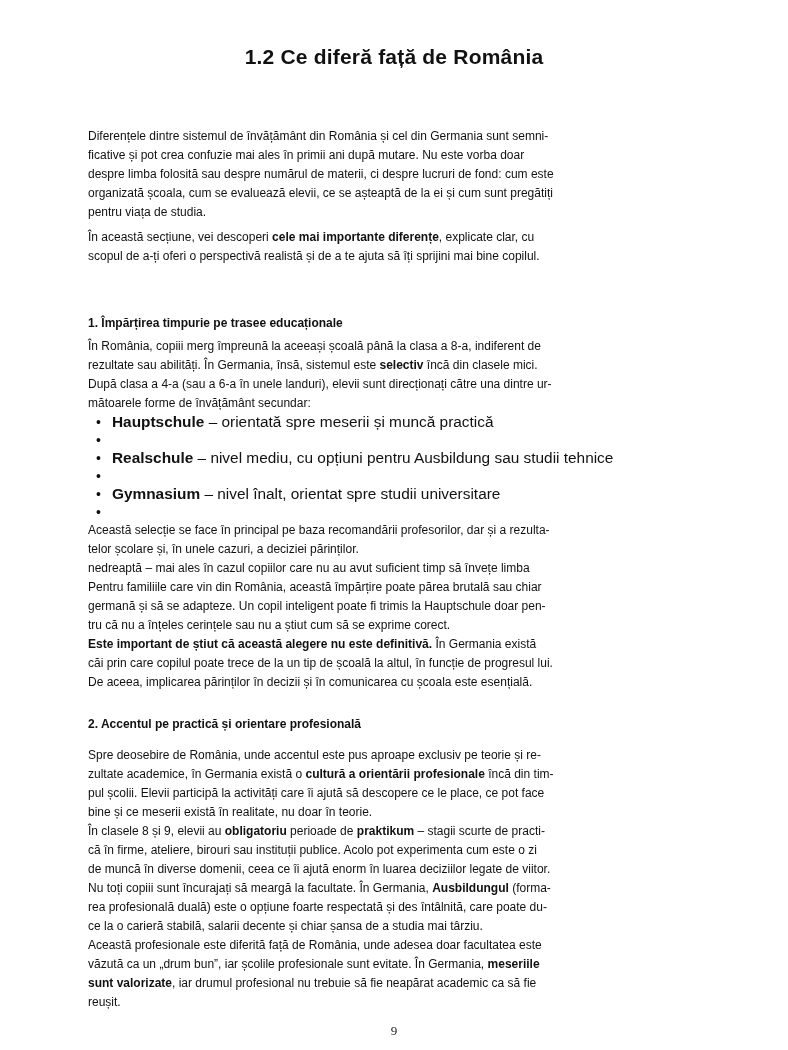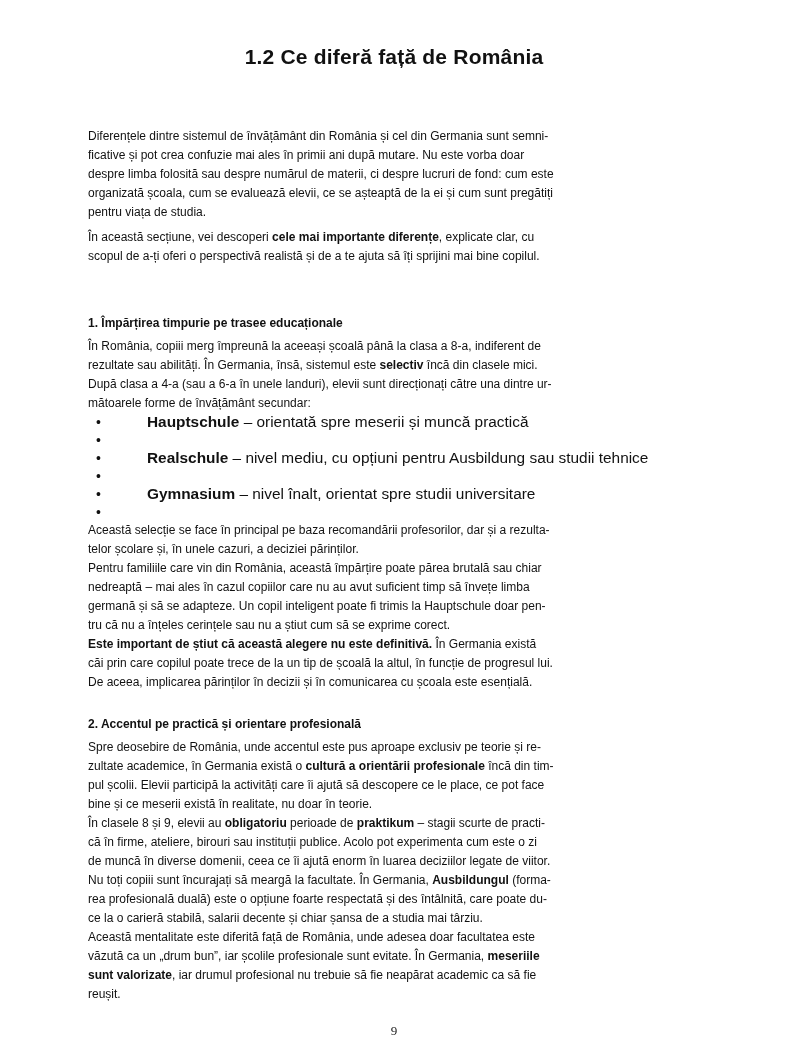--- a/index.html
+++ b/index.html
@@ -36,36 +36,36 @@
     white-space: nowrap;
   }
   #intro-para2 { margin-top: 6px; }
   .section-heading {
     font-size: 12px;
     font-weight: 700;
     margin: 0;
     white-space: nowrap;
   }
   #section1-heading { margin-top: 50px; margin-bottom: 7px; }
-  #section2-heading { margin-top: 25px; margin-bottom: 7px; }
+  #section2-heading { margin-top: 25px; margin-bottom: 15px; }
   .bullets { margin: 0; }
   .bullet-row {
     display: flex;
     align-items: baseline;
     line-height: 18px;
     min-height: 18px;
     font-size: 15.4px;
   }
   .bullet-marker {
     flex: 0 0 24px;
     padding-left: 8px;
     box-sizing: border-box;
     font-size: 14px;
   }
-  .bullet-text { white-space: nowrap; margin-left: 35px; }
+  .bullet-text { white-space: nowrap; }
   b { font-weight: 700; }
   .page-number {
     position: absolute;
     left: 0;
     top: 1023px;
     width: 788px;
     text-align: center;
     font-family: "Liberation Serif", serif;
     font-size: 13px;
     color: #222222;
@@ -126,22 +126,22 @@
         <span class="bullet-text"></span>
       </div>
     </div>
 
   <div class="para">
       <div class="line">Această selecție se face în principal pe baza recomandării profesorilor, dar și a rezulta-</div>
       <div class="line">telor școlare și, în unele cazuri, a deciziei părinților.</div>
     </div>
 
   <div class="para">
+      <div class="line">nedreaptă – mai ales în cazul copiilor care nu au avut suficient timp să învețe limba</div>
       <div class="line">Pentru familiile care vin din România, această împărțire poate părea brutală sau chiar</div>
-      <div class="line">nedreaptă – mai ales în cazul copiilor care nu au avut suficient timp să învețe limba</div>
       <div class="line">germană și să se adapteze. Un copil inteligent poate fi trimis la Hauptschule doar pen-</div>
       <div class="line">tru că nu a înțeles cerințele sau nu a știut cum să se exprime corect.</div>
     </div>
 
   <div class="para">
       <div class="line"><b>Este important de știut că această alegere nu este definitivă.</b> În Germania există</div>
       <div class="line">căi prin care copilul poate trece de la un tip de școală la altul, în funcție de progresul lui.</div>
       <div class="line">De aceea, implicarea părinților în decizii și în comunicarea cu școala este esențială.</div>
     </div>
 
@@ -160,21 +160,21 @@
       <div class="line">de muncă în diverse domenii, ceea ce îi ajută enorm în luarea deciziilor legate de viitor.</div>
     </div>
 
   <div class="para">
       <div class="line">Nu toți copiii sunt încurajați să meargă la facultate. În Germania, <b>Ausbildungul</b> (forma-</div>
       <div class="line">rea profesională duală) este o opțiune foarte respectată și des întâlnită, care poate du-</div>
       <div class="line">ce la o carieră stabilă, salarii decente și chiar șansa de a studia mai târziu.</div>
     </div>
 
   <div class="para">
-      <div class="line">Această mentalitate este diferită față de România, unde adesea doar facultatea este</div>
+      <div class="line">Această profesionale este diferită față de România, unde adesea doar facultatea este</div>
       <div class="line">văzută ca un „drum bun”, iar școlile profesionale sunt evitate. În Germania, <b>meseriile</b></div>
       <div class="line"><b>sunt valorizate</b>, iar drumul profesional nu trebuie să fie neapărat academic ca să fie</div>
       <div class="line">reușit.</div>
     </div>
 
 </div>
 
 <div class="page-number">9</div>
 
 </body></html>

